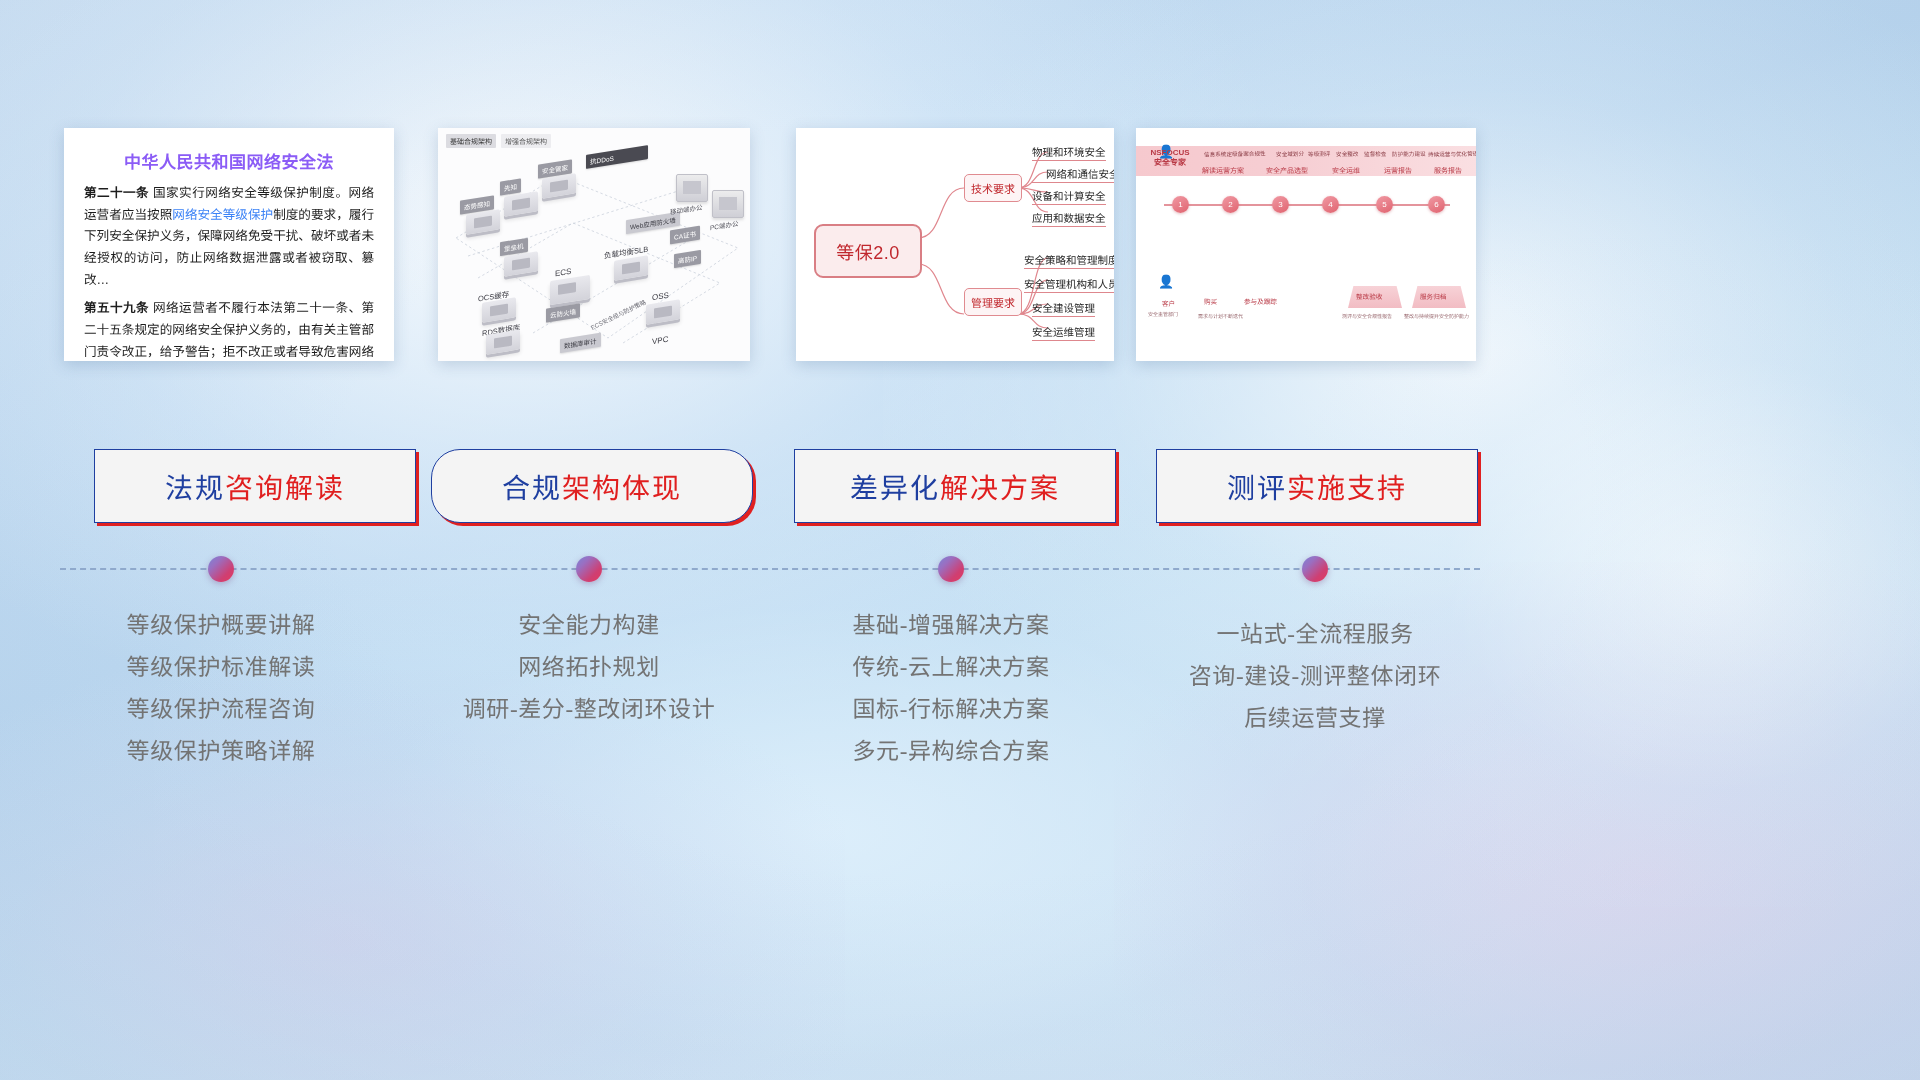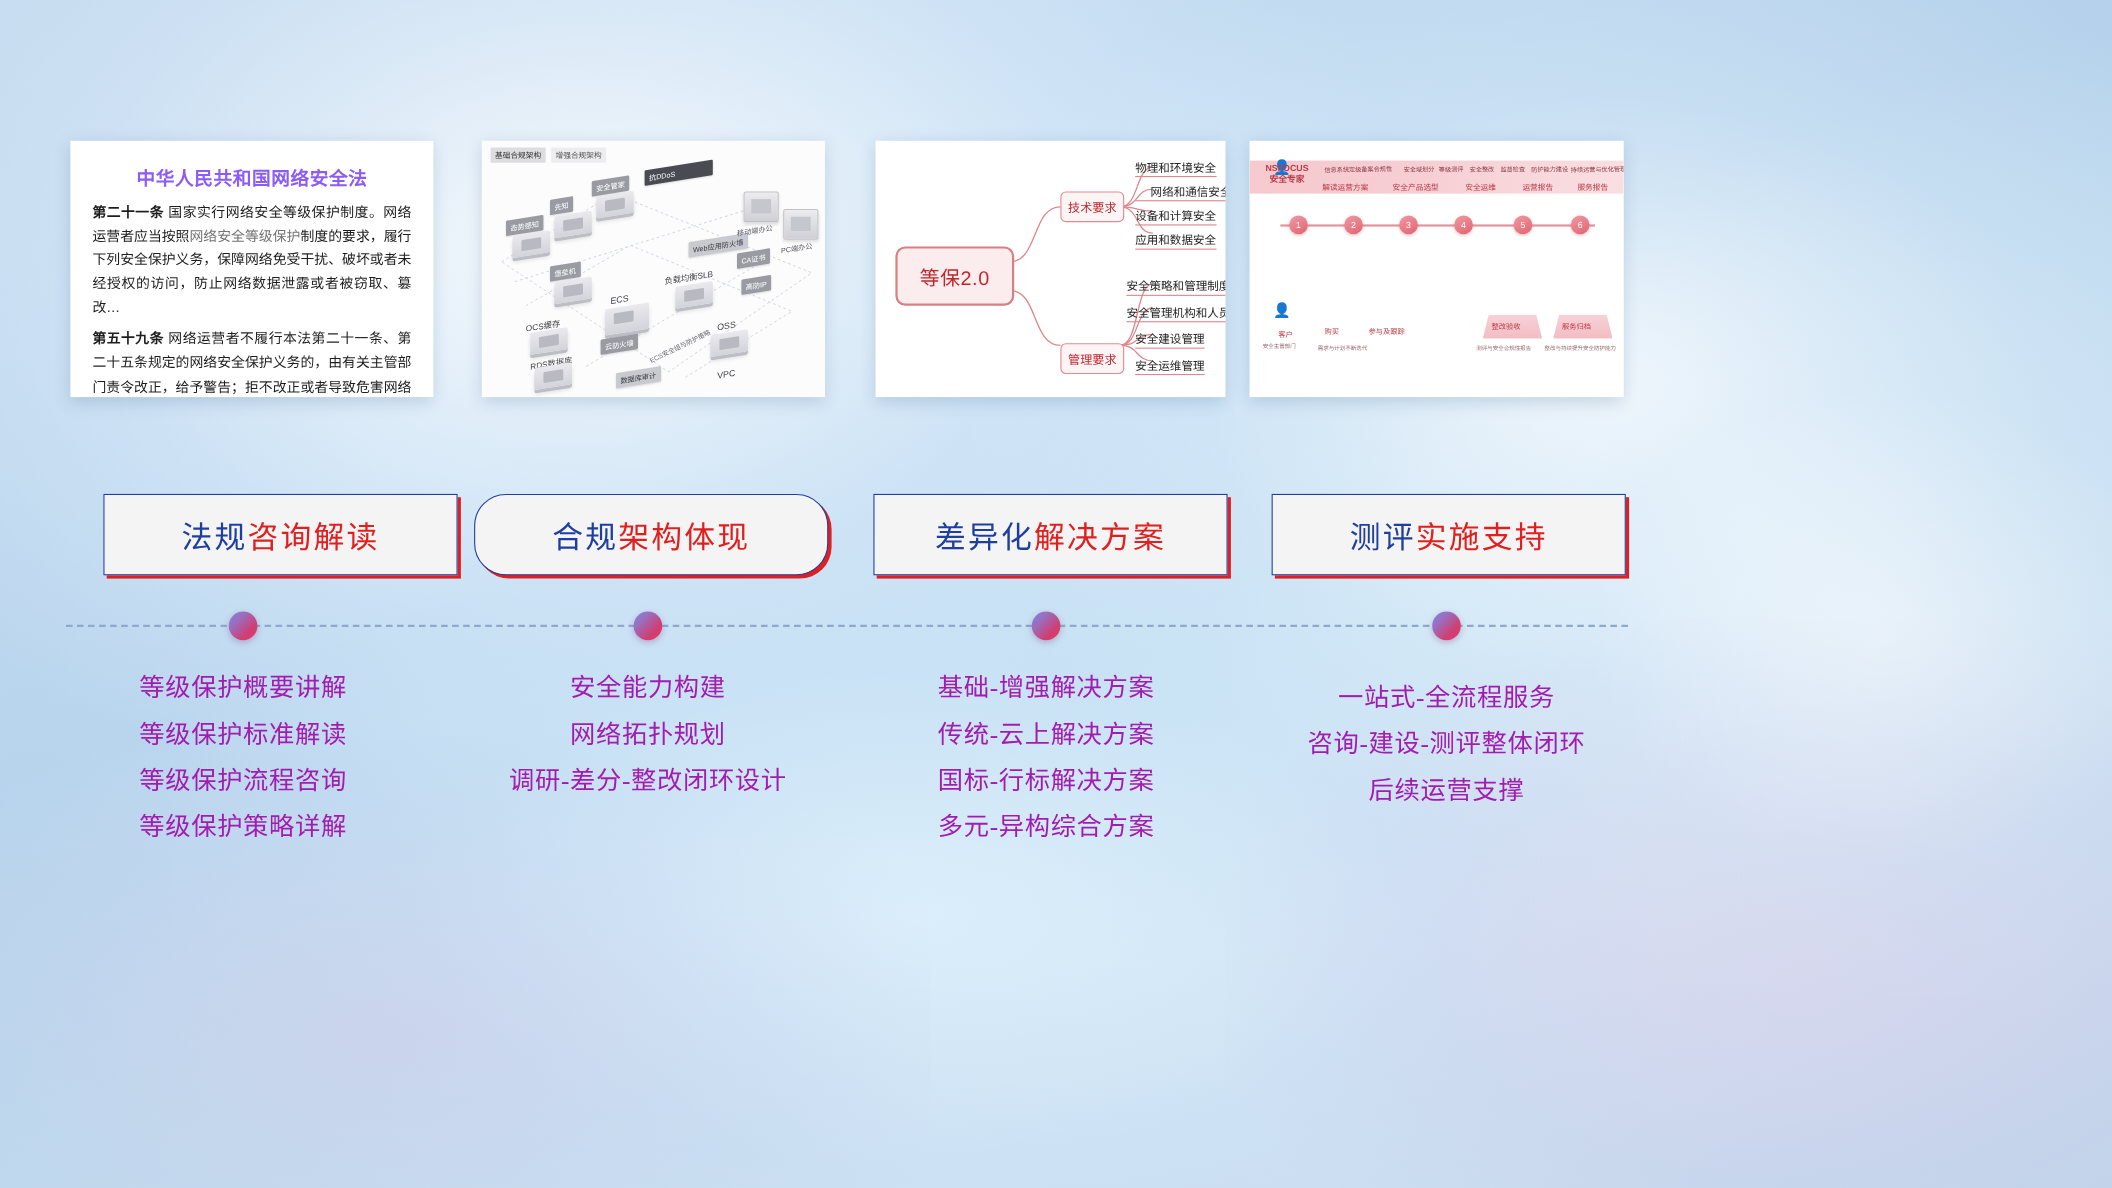--- a/index.html
+++ b/index.html
@@ -29,21 +29,21 @@
 
   .stage{position:absolute;inset:0;z-index:2;}
 
   
   .card{position:absolute;background:#fff;box-shadow:0 4px 14px rgba(60,95,140,.22);overflow:hidden;}
   .card-doc{padding:16px 20px 14px;box-sizing:border-box;}
   .doc-title{text-align:center;font-size:17px;font-weight:bold;color:#8b5cf6;
     letter-spacing:.5px;margin:4px 0 10px;}
   .doc-p{font-size:12.6px;line-height:1.72;color:#1d1d1d;text-align:justify;margin:0 0 7px;}
   .doc-p b{font-weight:bold;}
-  .doc-p .r{color:#737373;}
+  .doc-p .r{color:#3b82f6;}
 
   
   .arch{position:relative;width:100%;height:100%;background:#fcfcfd;}
   .arch-tabs{position:absolute;left:8px;top:6px;display:flex;gap:5px;}
   .arch-tab{font-size:7px;color:#555;background:#ededf0;padding:2px 4px;border-radius:1px;white-space:nowrap;}
   .arch-tab.sel{background:#dcdce1;color:#333;}
   .iso-chip{position:absolute;font-size:6.5px;color:#fff;background:#9a9aa3;
     padding:2px 4px;border-radius:1px;white-space:nowrap;transform:skewY(-9deg);
     box-shadow:0 1px 2px rgba(0,0,0,.13);}
   .iso-chip.dark{background:#4a4a52;}
@@ -103,21 +103,21 @@
   .tl-line{position:absolute;left:60px;top:568px;width:1800px;height:0;
     border-top:2px dashed #8fa9cc;}
   .tl-dot{position:absolute;width:26px;height:26px;border-radius:50%;top:556px;
     background:linear-gradient(140deg,#6f7fd6 0%,#a濃 1%,#c9447e 55%,#d93a6a 100%);
     box-shadow:0 2px 6px rgba(120,70,130,.35);}
   .tl-dot .inner{position:absolute;inset:0;border-radius:50%;
     background:linear-gradient(135deg,#7b86d8 0%,#9b6ec0 30%,#cf3f72 70%,#e23a5e 100%);}
 
   
   .col{position:absolute;top:605px;width:380px;text-align:center;}
-  .col .li{font-size:23px;color:#a21caf;line-height:1.82;white-space:nowrap;
+  .col .li{font-size:23px;color:#737373;line-height:1.82;white-space:nowrap;
     font-family:"Liberation Serif","DejaVu Serif",serif;letter-spacing:.6px;}
 </style>
 </head>
 <body>
 
 <div class="bg">
   <div class="bg-base"></div>
   <div class="bg-glow-a"></div>
   <div class="bg-glow-b"></div>
   <div class="bg-glow-c"></div>
@@ -237,21 +237,21 @@
           <path d="M222 186 C240 186 236 130 252 130"></path>
           <path d="M222 186 C240 186 236 152 252 152"></path>
           <path d="M222 186 C240 186 236 176 252 176"></path>
           <path d="M222 186 C240 186 236 200 252 200"></path>
         </g>
       </svg>
 
       <div class="mind-root">等保2.0</div>
 
       <div class="mind-node" style="left:168px;top:46px;width:56px;height:26px;">技术要求</div>
-      <div class="mind-node" style="left:168px;top:184px;width:56px;height:26px;">管理要求</div>
+      <div class="mind-node" style="left:168px;top:160px;width:56px;height:26px;">管理要求</div>
 
       <div class="mind-leaf" style="left:236px;top:16px;">物理和环境安全</div>
       <div class="mind-leaf" style="left:236px;top:38px;padding-left:14px;">网络和通信安全</div>
       <div class="mind-leaf" style="left:236px;top:60px;font-family:Liberation Serif, serif;">设备和计算安全</div>
       <div class="mind-leaf" style="left:236px;top:82px;">应用和数据安全</div>
 
       <div class="mind-leaf" style="left:228px;top:124px;">安全策略和管理制度</div>
       <div class="mind-leaf" style="left:228px;top:148px;">安全管理机构和人员</div>
       <div class="mind-leaf" style="left:236px;top:172px;">安全建设管理</div>
       <div class="mind-leaf" style="left:236px;top:196px;">安全运维管理</div>

